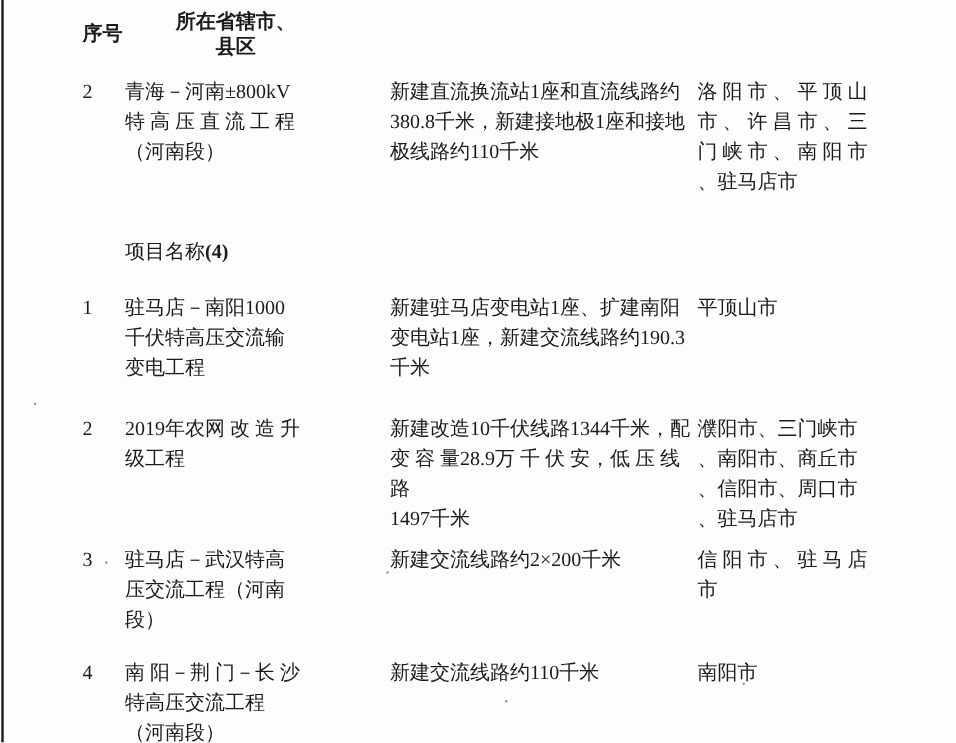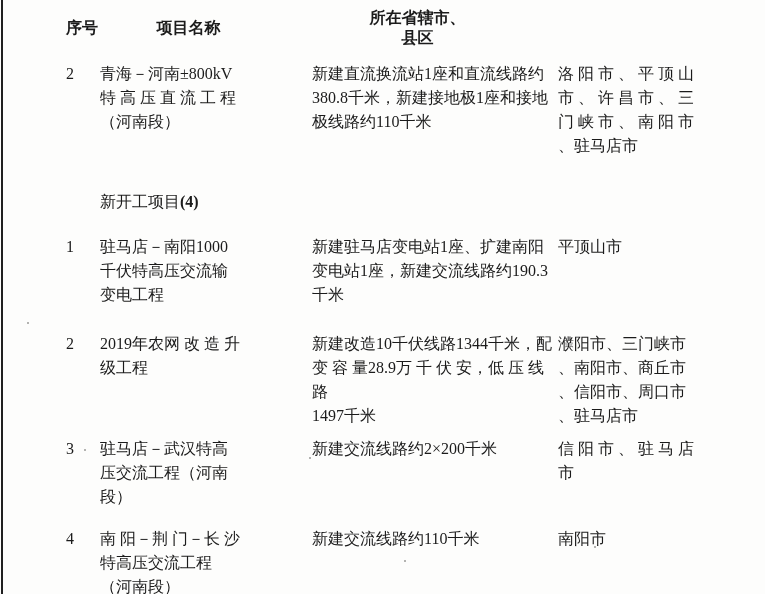--- a/index.html
+++ b/index.html
@@ -39,42 +39,41 @@
 </style>
 </head>
 <body>
 
 <div class="page">
   <div class="edge-line"></div>
 
   <div class="tgrid thead">
     <div class="h"></div>
     <div class="h">序号</div>
-    <div class="h">项目名称</div>
     <div class="h">所在省辖市、
 县区</div>
   </div>
 
   <div class="tgrid trow row-a">
     <div class="c"></div>
     <div class="c c-no">2</div>
     <div class="c c-name">青海－河南±800kV
 特 高 压 直 流 工 程
 （河南段）</div>
     <div class="c c-content">新建直流换流站1座和直流线路约
 380.8千米，新建接地极1座和接地
 极线路约110千米</div>
     <div class="c c-location">洛 阳 市 、 平 顶 山
 市 、 许 昌 市 、 三
 门 峡 市 、 南 阳 市
 、驻马店市</div>
   </div>
 
   <div class="section-line">
-    <span>新开工项目</span><span class="count">(4)</span>
+    <span>项目名称</span><span class="count">(4)</span>
   </div>
 
   <div class="tgrid trow row-b">
     <div class="c"></div>
     <div class="c c-no">1</div>
     <div class="c c-name">驻马店－南阳1000
 千伏特高压交流输
 变电工程</div>
     <div class="c c-content">新建驻马店变电站1座、扩建南阳
 变电站1座，新建交流线路约190.3

